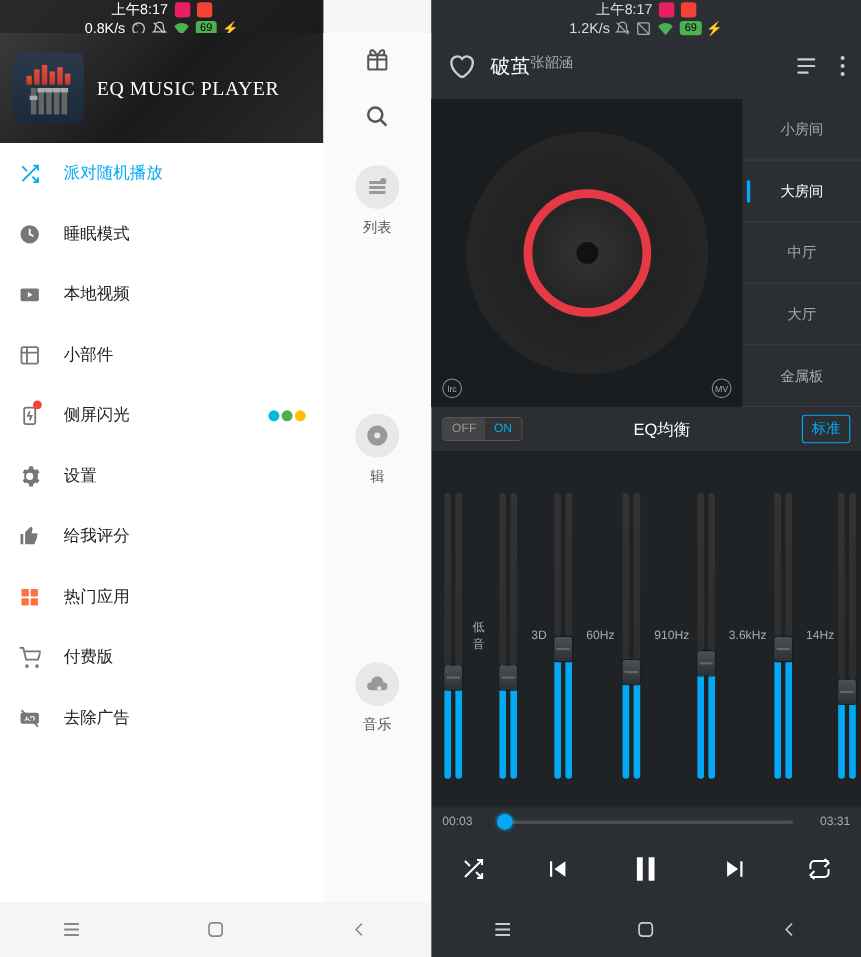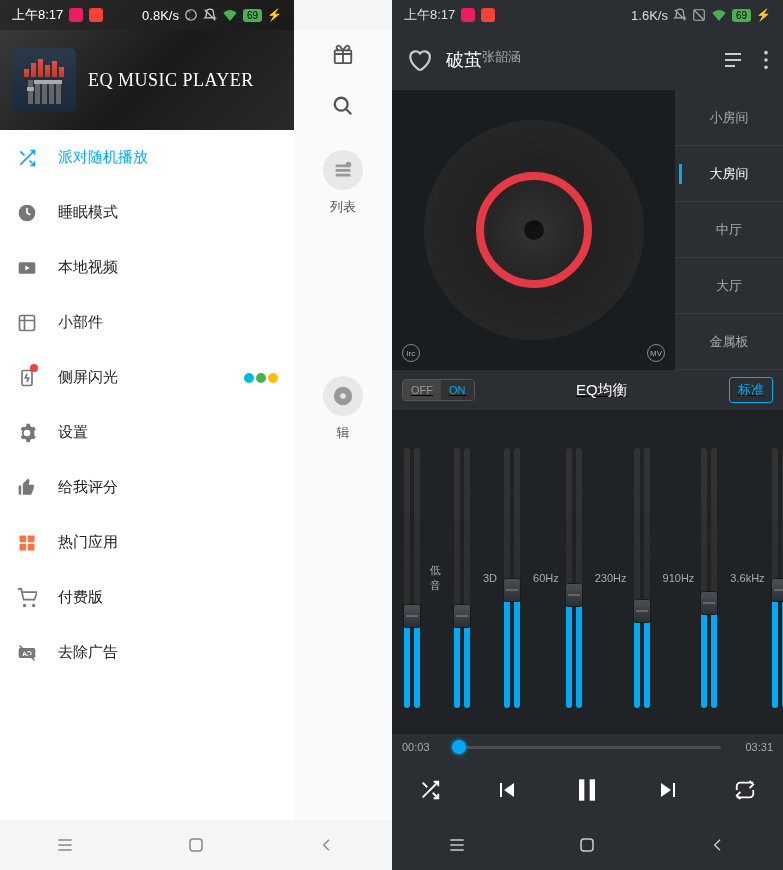--- a/index.html
+++ b/index.html
@@ -2,21 +2,21 @@
 <html><head>
 <meta charset="utf-8">
 <style>
 * { margin: 0; padding: 0; box-sizing: border-box; font-family: -apple-system, sans-serif; }
 body { width: 783px; height: 870px; display: flex; background: #000; overflow: hidden; }
 
 
 .left-screen { width: 392px; height: 870px; background: #f5f5f5; position: relative; display: flex; flex-direction: column; }
 .left-main { width: 294px; background: #fff; display: flex; flex-direction: column; flex: 1; }
 
-.status-bar { height: 30px; display: flex; align-items: center; justify-content: space-between; padding: 0 12px; font-size: 13px; color: #fff; }
+.status-bar { height: 30px; display: flex; align-items: center; justify-content: space-between; padding: 0 12px; font-size: 13px; color: #fff; flex-direction: column; }
 .left-screen .status-bar { background: linear-gradient(135deg, #2a2a2a, #1a1a1a); }
 .status-left { display: flex; align-items: center; gap: 6px; }
 .status-right { display: flex; align-items: center; gap: 5px; }
 .status-dot { width: 14px; height: 14px; border-radius: 3px; }
 
 .app-header { height: 100px; background: linear-gradient(135deg, #3a3a3a 0%, #1a1a1a 50%, #2a2a2a 100%); display: flex; align-items: center; padding: 0 12px; gap: 12px; }
 .app-icon { width: 64px; height: 64px; background: linear-gradient(180deg, #2a3a4a, #1a2a3a); border-radius: 6px; display: flex; flex-direction: column; justify-content: center; align-items: center; padding: 6px; }
 .app-icon-bars { display: flex; gap: 2px; height: 20px; align-items: flex-end; }
 .app-icon-bar { width: 5px; background: linear-gradient(180deg, #e74c3c, #c0392b); }
 .app-icon-sliders { display: flex; gap: 2px; margin-top: 3px; }
@@ -65,21 +65,21 @@
 .no-pic-text { position: absolute; top: 55px; color: #666; font-size: 22px; font-family: serif; }
 .corner-badge { position: absolute; bottom: 8px; width: 18px; height: 18px; border: 1px solid #888; border-radius: 50%; display: flex; align-items: center; justify-content: center; font-size: 8px; color: #aaa; }
 .badge-lrc { left: 10px; }
 .badge-mv { right: 10px; }
 
 .preset-list { width: 108px; display: flex; flex-direction: column; background: #2b2f33; }
 .preset-item { flex: 1; display: flex; align-items: center; justify-content: center; border-bottom: 1px solid #3a3e42; font-size: 13px; color: #aaa; position: relative; }
 .preset-item.active { color: #fff; }
 .preset-item.active::before { content: ''; position: absolute; left: 4px; width: 3px; height: 20px; background: #03a9f4; }
 
-.eq-header { height: 40px; display: flex; align-items: center; padding: 0 10px; background: #2b2f33; text-decoration: underline; }
+.eq-header { height: 40px; display: flex; align-items: center; padding: 0 10px; background: #2b2f33; }
 .eq-toggle { display: flex; border: 1px solid #555; border-radius: 4px; overflow: hidden; }
 .eq-toggle-btn { padding: 4px 8px; font-size: 11px; }
 .eq-off { background: #444; color: #999; }
 .eq-on { background: #333; color: #03a9f4; }
 .eq-title { flex: 1; text-align: center; color: #fff; font-size: 15px; font-weight: 500; }
 .eq-std { color: #03a9f4; font-size: 13px; border: 1px solid #03a9f4; padding: 3px 8px; border-radius: 3px; }
 
 .eq-sliders { flex: 1; display: flex; justify-content: space-around; padding: 20px 8px 8px; background: #1f2326; }
 .eq-col { display: flex; flex-direction: row; align-items: center; gap: 6px; }
 .eq-track { width: 30px; height: 260px; position: relative; display: flex; justify-content: center; }
@@ -281,20 +281,29 @@
     <div class="bg-item">
       <div class="bg-item-icon">
           <svg width="22" height="22" viewBox="0 0 24 24" fill="#999">
             <circle cx="12" cy="12" r="10"></circle>
             <circle cx="12" cy="12" r="3" fill="#e8e8e8"></circle>
           </svg>
         </div>
       <span class="bg-item-label">辑</span>
     </div>
     <div style="height:120px"></div>
+    <div class="bg-item">
+      <div class="bg-item-icon">
+          <svg width="22" height="22" viewBox="0 0 24 24" fill="#999">
+            <path d="M18 10a6 6 0 00-12 0 4 4 0 000 8h12a4 4 0 000-8z"></path>
+            <circle cx="14" cy="16" r="2" fill="#e8e8e8"></circle>
+          </svg>
+        </div>
+      <span class="bg-item-label">音乐</span>
+    </div>
   </div>
 
   <div class="nav-bar" style="position:absolute;bottom:0;width:100%">
     <div class="nav-btn">
         <svg width="20" height="20" viewBox="0 0 24 24" fill="none" stroke="currentColor" stroke-width="2">
           <path d="M4 6h16M4 12h16M4 18h16"></path>
         </svg>
       </div>
     <div class="nav-btn">
         <svg width="18" height="18" viewBox="0 0 24 24" fill="none" stroke="currentColor" stroke-width="2">
@@ -310,21 +319,21 @@
 </div>
 
 <div class="right-screen">
   <div class="status-bar">
     <div class="status-left">
       <span>上午8:17</span>
       <span class="status-dot" style="background:#e91e63"></span>
       <span class="status-dot" style="background:#f44336"></span>
     </div>
     <div class="status-right">
-      <span>1.6K/s</span>
+      <span>1.2K/s</span>
       <svg width="14" height="14" viewBox="0 0 24 24" fill="none" stroke="#aaa" stroke-width="2">
           <path d="M18 8A6 6 0 006 8c0 7-3 9-3 9h18s-3-2-3-9M3 3l18 18"></path>
         </svg>
       <svg width="14" height="14" viewBox="0 0 24 24" fill="none" stroke="#aaa" stroke-width="2">
           <rect x="3" y="3" width="18" height="18" rx="2"></rect>
           <path d="M3 3l18 18"></path>
         </svg>
       <svg width="16" height="12" viewBox="0 0 24 18" fill="#4caf50">
           <path d="M12 18L2 6c6-6 14-6 20 0z"></path>
         </svg>
@@ -414,32 +423,20 @@
           <div class="eq-thumb" style="top:50%"></div>
         </div>
         <div class="eq-label">60Hz</div>
       </div>
       <div class="eq-col">
         <div class="eq-track">
           <div class="eq-double">
             <div class="eq-rail-l"></div>
             <div class="eq-rail-r"></div>
           </div>
-          <div class="eq-fill" style="height:48%;left:calc(50% - 8px)"></div>
-          <div class="eq-fill" style="height:48%;left:calc(50% + 2px)"></div>
-          <div class="eq-thumb" style="top:52%"></div>
-        </div>
-        <div class="eq-label">230Hz</div>
-      </div>
-      <div class="eq-col">
-        <div class="eq-track">
-          <div class="eq-double">
-            <div class="eq-rail-l"></div>
-            <div class="eq-rail-r"></div>
-          </div>
           <div class="eq-fill" style="height:42%;left:calc(50% - 8px)"></div>
           <div class="eq-fill" style="height:42%;left:calc(50% + 2px)"></div>
           <div class="eq-thumb" style="top:58%"></div>
         </div>
         <div class="eq-label">910Hz</div>
       </div>
       <div class="eq-col">
         <div class="eq-track">
           <div class="eq-double">
             <div class="eq-rail-l"></div>

